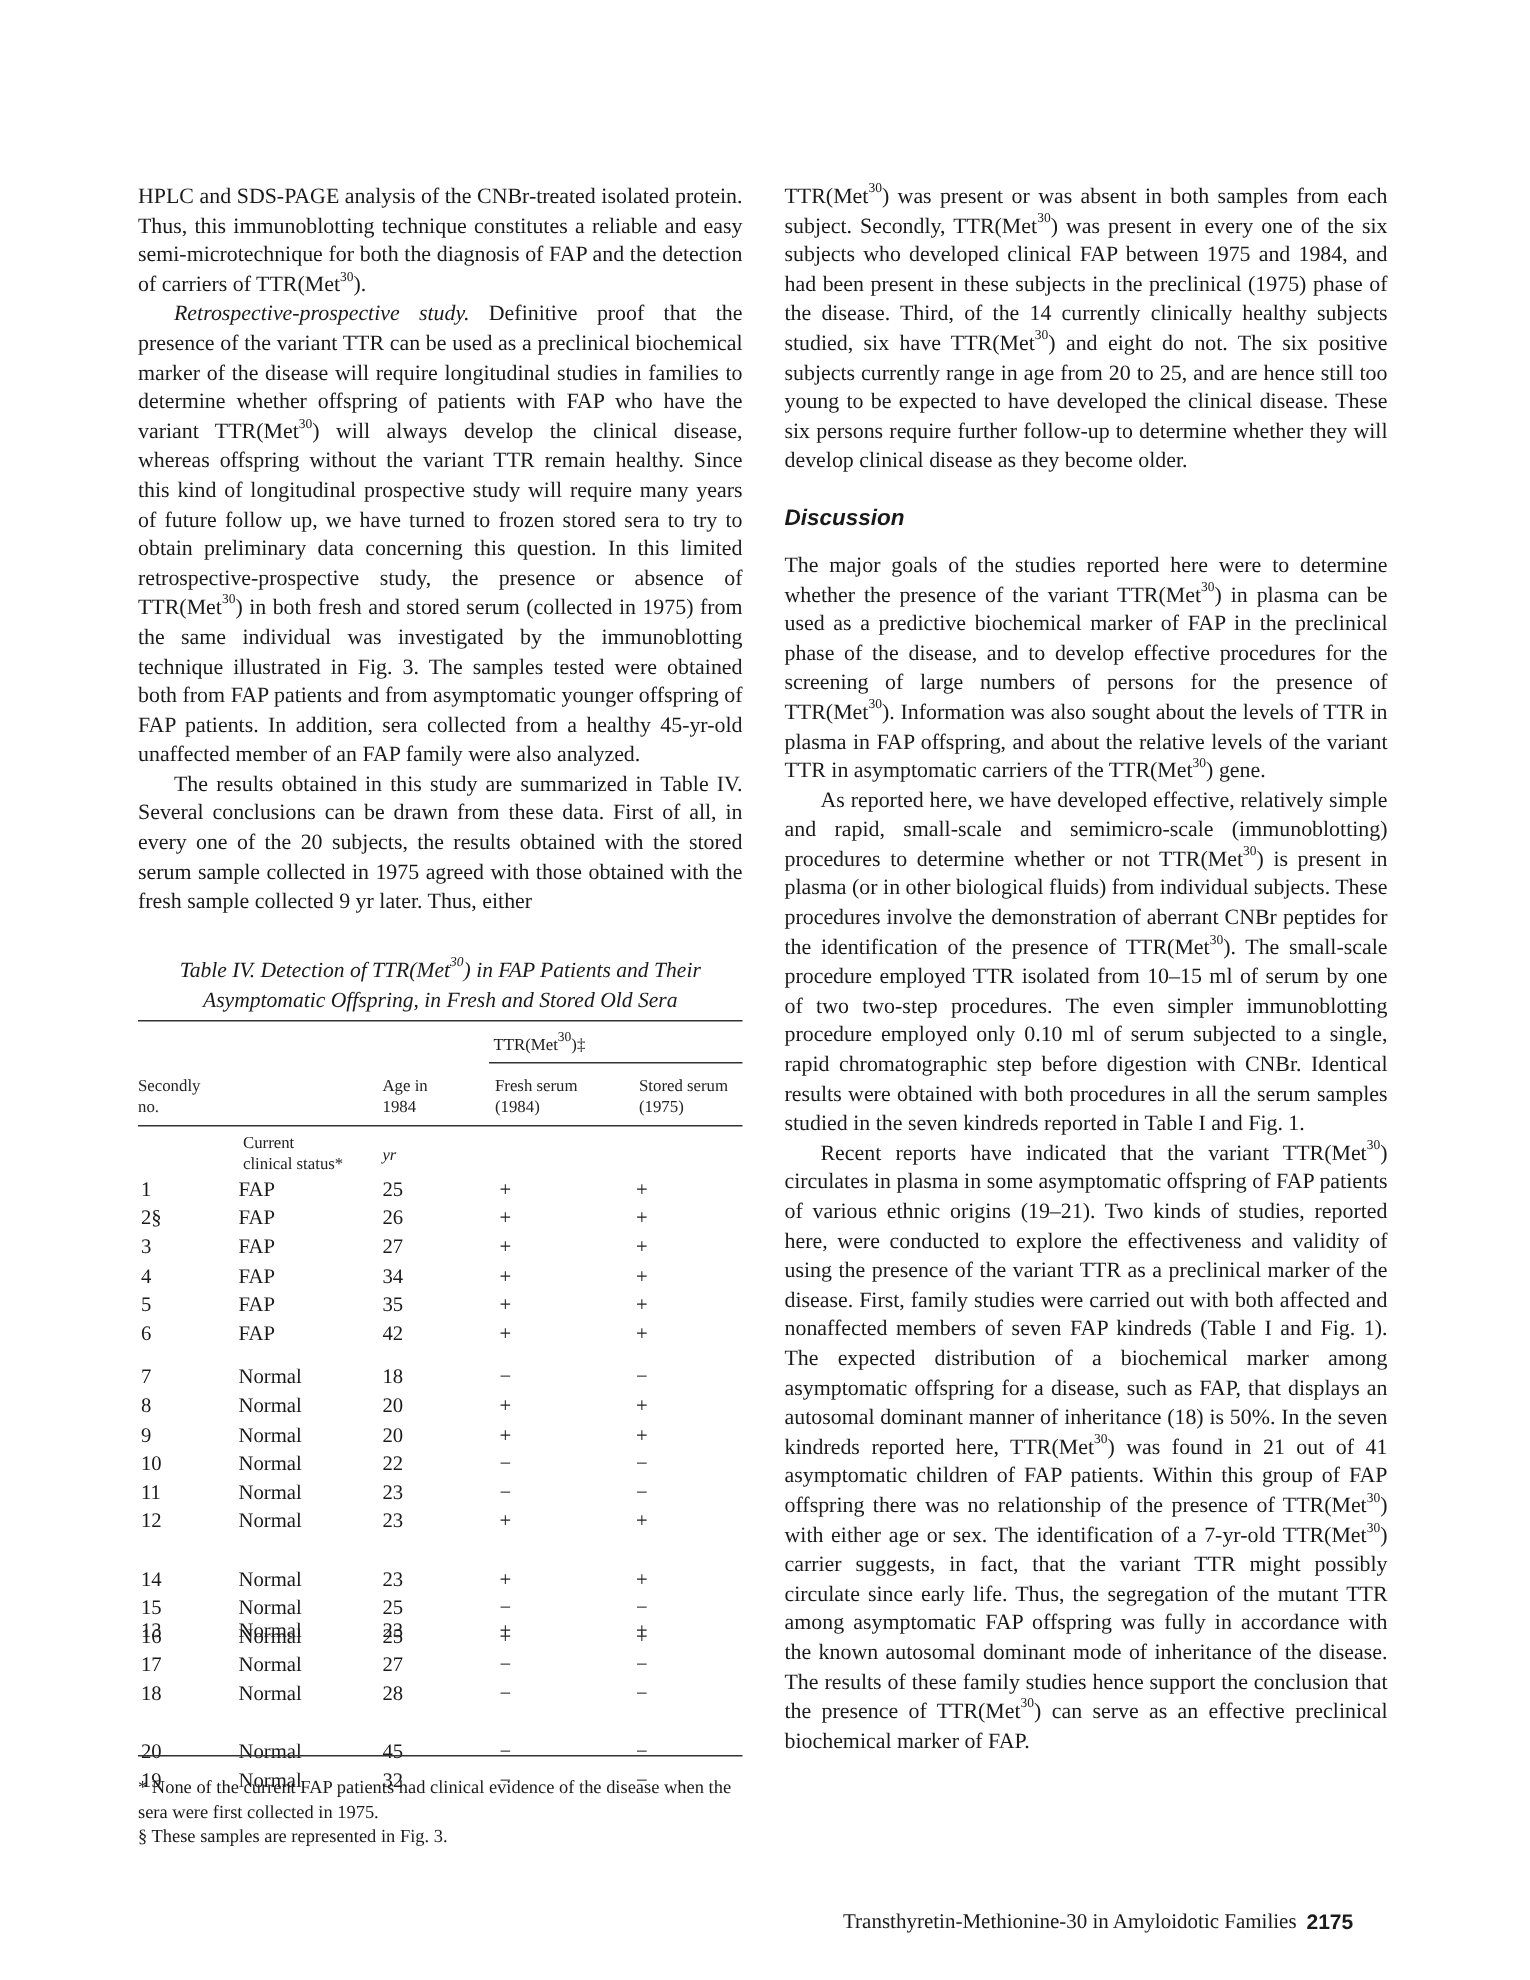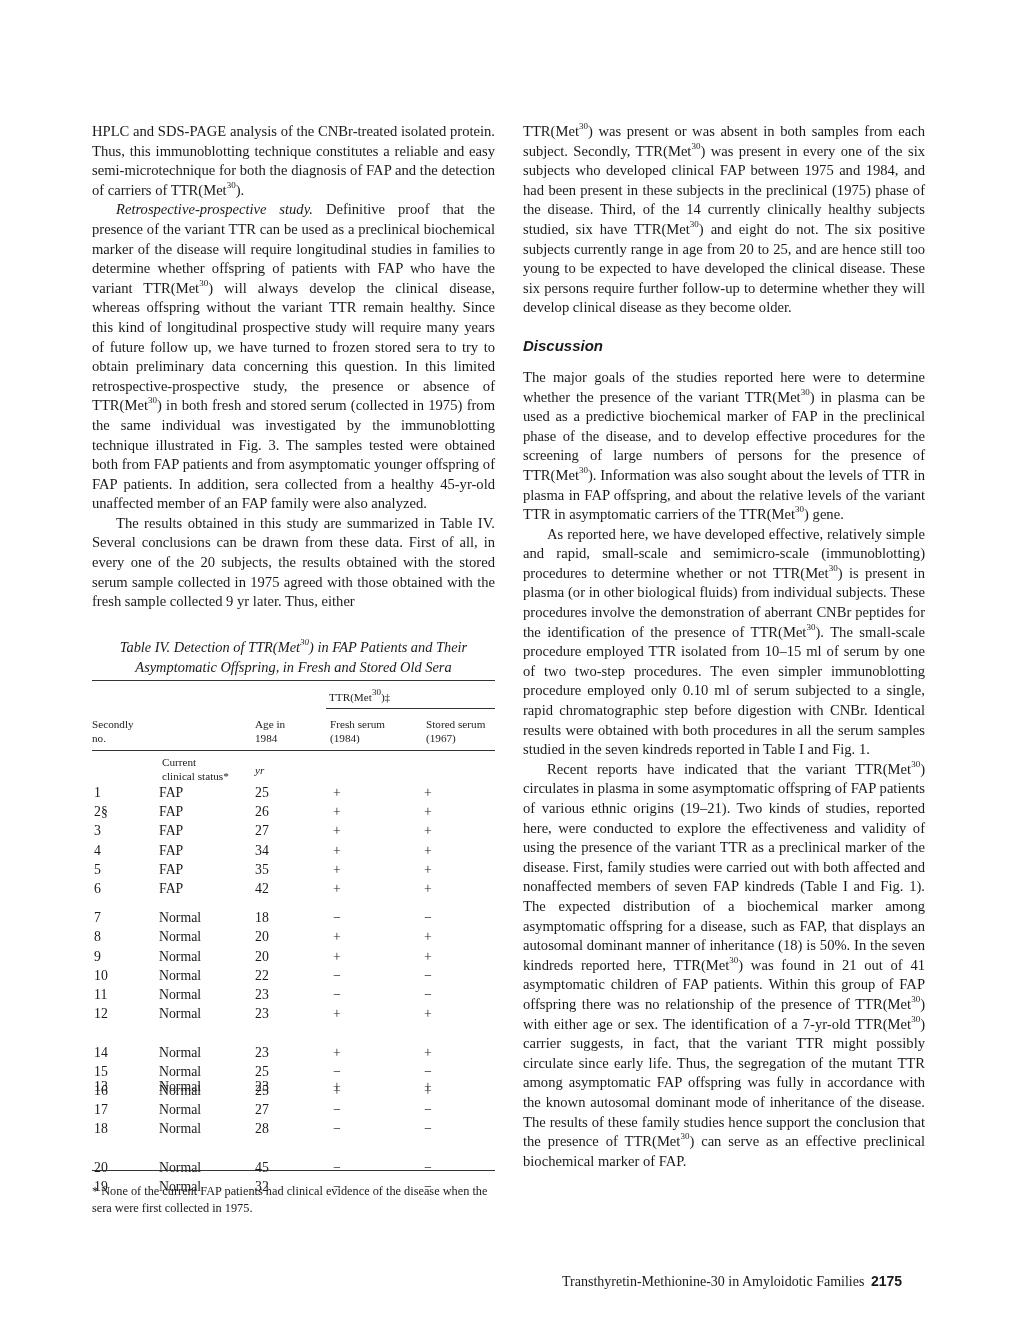--- a/index.html
+++ b/index.html
@@ -58,21 +58,21 @@
 <div class="th" style="left:255px; top:718px;">
     <div>Age in</div>
     <div>1984</div>
   </div>
 <div class="th" style="left:330px; top:718px;">
     <div>Fresh serum</div>
     <div>(1984)</div>
   </div>
 <div class="th" style="left:426px; top:718px;">
     <div>Stored serum</div>
-    <div>(1967)</div>
+    <div>(1975)</div>
   </div>
 
 <div class="rule" style="top:750px;"></div>
 <div class="unit">yr</div>
 
 <div id="table-body">
     <div class="trow" style="top: 785px;">
       <span class="c-no">1</span>
       <span class="c-status">FAP</span>
       <span class="c-age">25</span>
@@ -211,20 +211,21 @@
       <span class="c-age">45</span>
       <span class="c-fresh">−</span>
       <span class="c-stored">−</span>
     </div>
   </div>
 
 <div class="rule" style="top:1170px;"></div>
 
 <div class="footnotes">
   <div>* None of the current FAP patients had clinical evidence of the disease when the sera were first collected in 1975.</div>
+  <div>§ These samples are represented in Fig. 3.</div>
 </div>
 
 <div class="col" id="right">
   <p class="para"><span>TTR(Met</span><sup>30</sup><span>) was present or was absent in both samples from each subject. Secondly, TTR(Met</span><sup>30</sup><span>) was present in every one of the six subjects who developed clinical FAP between 1975 and 1984, and had been present in these subjects in the preclinical (1975) phase of the disease. Third, of the 14 currently clinically healthy subjects studied, six have TTR(Met</span><sup>30</sup><span>) and eight do not. The six positive subjects currently range in age from 20 to 25, and are hence still too young to be expected to have developed the clinical disease. These six persons require further follow-up to determine whether they will develop clinical disease as they become older.</span></p>
   <h2 class="section">Discussion</h2>
   <p class="para"><span>The major goals of the studies reported here were to determine whether the presence of the variant TTR(Met</span><sup>30</sup><span>) in plasma can be used as a predictive biochemical marker of FAP in the preclinical phase of the disease, and to develop effective procedures for the screening of large numbers of persons for the presence of TTR(Met</span><sup>30</sup><span>). Information was also sought about the levels of TTR in plasma in FAP offspring, and about the relative levels of the variant TTR in asymptomatic carriers of the TTR(Met</span><sup>30</sup><span>) gene.</span></p>
   <p class="para indent"><span>As reported here, we have developed effective, relatively simple and rapid, small-scale and semimicro-scale (immunoblotting) procedures to determine whether or not TTR(Met</span><sup>30</sup><span>) is present in plasma (or in other biological fluids) from individual subjects. These procedures involve the demonstration of aberrant CNBr peptides for the identification of the presence of TTR(Met</span><sup>30</sup><span>). The small-scale procedure employed TTR isolated from 10–15 ml of serum by one of two two-step procedures. The even simpler immunoblotting procedure employed only 0.10 ml of serum subjected to a single, rapid chromatographic step before digestion with CNBr. Identical results were obtained with both procedures in all the serum samples studied in the seven kindreds reported in Table I and Fig. 1.</span></p>
   <p class="para indent"><span>Recent reports have indicated that the variant TTR(Met</span><sup>30</sup><span>) circulates in plasma in some asymptomatic offspring of FAP patients of various ethnic origins (19–21). Two kinds of studies, reported here, were conducted to explore the effectiveness and validity of using the presence of the variant TTR as a preclinical marker of the disease. First, family studies were carried out with both affected and nonaffected members of seven FAP kindreds (Table I and Fig. 1). The expected distribution of a biochemical marker among asymptomatic offspring for a disease, such as FAP, that displays an autosomal dominant manner of inheritance (18) is 50%. In the seven kindreds reported here, TTR(Met</span><sup>30</sup><span>) was found in 21 out of 41 asymptomatic children of FAP patients. Within this group of FAP offspring there was no relationship of the presence of TTR(Met</span><sup>30</sup><span>) with either age or sex. The identification of a 7-yr-old TTR(Met</span><sup>30</sup><span>) carrier suggests, in fact, that the variant TTR might possibly circulate since early life. Thus, the segregation of the mutant TTR among asymptomatic FAP offspring was fully in accordance with the known autosomal dominant mode of inheritance of the disease. The results of these family studies hence support the conclusion that the presence of TTR(Met</span><sup>30</sup><span>) can serve as an effective preclinical biochemical marker of FAP.</span></p>
 </div>
 

